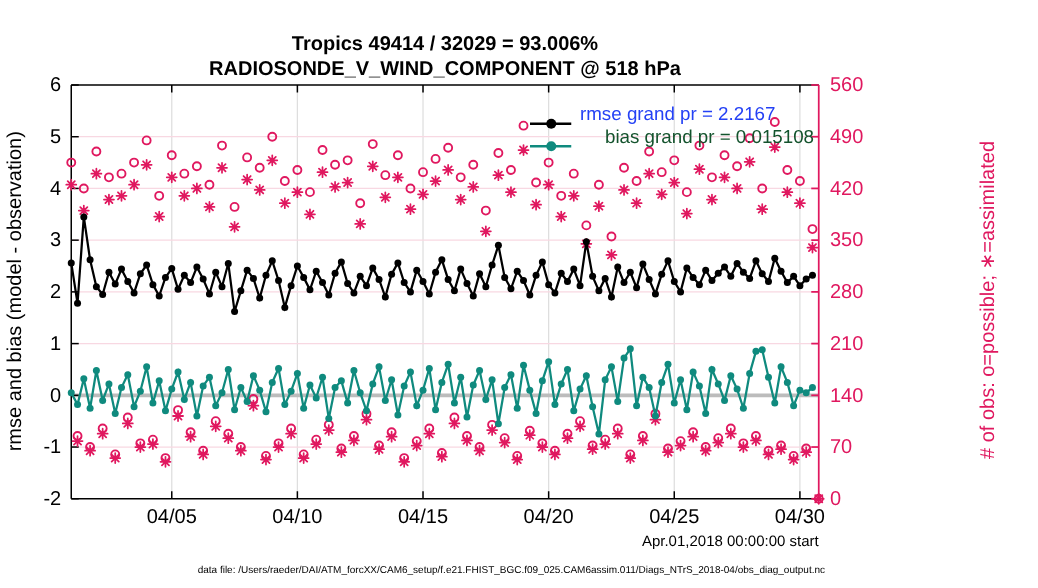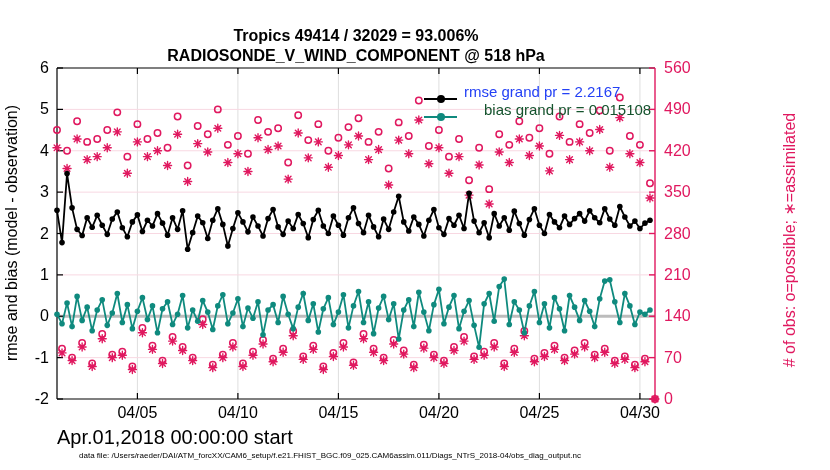--- a/index.html
+++ b/index.html
@@ -3,23 +3,23 @@
 <meta charset="utf-8">
 <style>
   html,body{margin:0;padding:0;background:#ffffff;}
   .fig{position:relative;width:830px;height:470px;background:#fff;
        font-family:"Liberation Sans",sans-serif;overflow:hidden;}
   .fig svg{position:absolute;left:0;top:0;}
   .title1{position:absolute;left:57px;top:27px;width:598px;text-align:center;
           font-size:16px;font-weight:bold;color:#000;}
   .title2{position:absolute;left:57px;top:47px;width:598px;text-align:center;
           font-size:16px;font-weight:bold;color:#000;}
-  .xlabel{position:absolute;left:57px;top:426px;width:598px;text-align:left;
-          font-size:20px;color:#000;}
-  .datafile{position:absolute;left:0;top:451px;width:660px;text-align:center;
+  .xlabel{position:absolute;left:57px;top:426px;width:598px;text-align:right;
+          font-size:12px;color:#000;}
+  .datafile{position:absolute;left:0;top:451px;width:660px;text-align:right;
           font-size:8px;color:#000;}
   .legend{position:absolute;left:424px;top:82px;}
   .leg-row{display:flex;align-items:flex-end;height:18px;}
   .leg-swatch{position:relative;width:33px;height:2px;margin-right:7px;}
   .leg-dot{position:absolute;left:13px;top:-3px;width:8px;height:8px;border-radius:50%;}
   .leg-text{font-size:15px;}
 </style>
 </head>
 <body>
 

